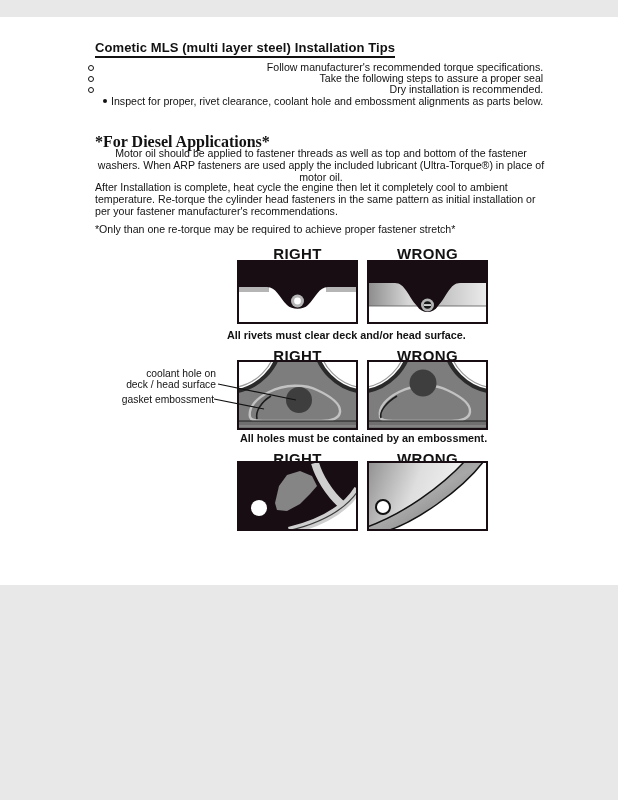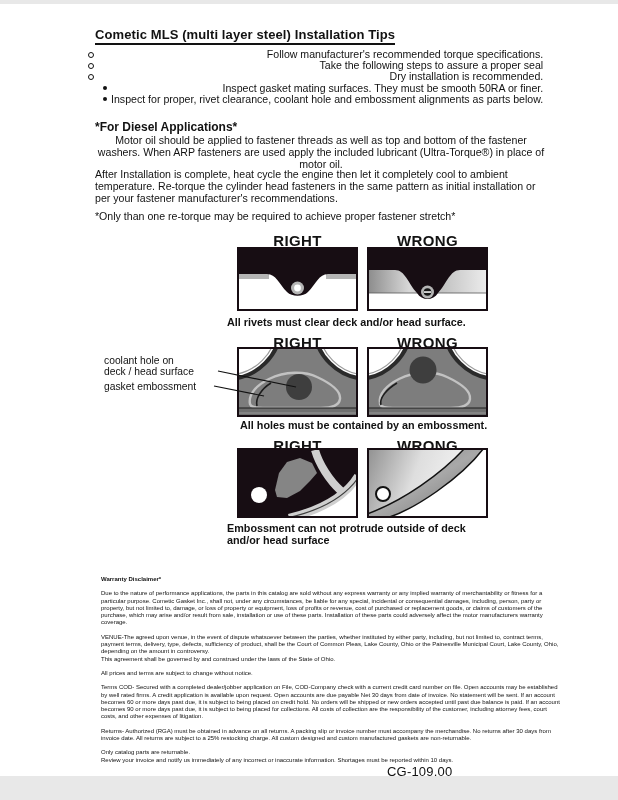--- a/index.html
+++ b/index.html
@@ -1,59 +1,59 @@
 <!DOCTYPE html>
 <html><head>
 <meta charset="utf-8">
 <style>
   html,body{margin:0;padding:0;background:#e8e8e8;}
   .page{
-    position:relative;width:618px;height:772px;background:#ffffff;
+    position:relative;width:618px;height:568px;background:#ffffff;
     font-family:"Liberation Sans","DejaVu Sans",sans-serif;color:#121212;
-    overflow:hidden;margin:4px auto;
+    overflow:hidden;margin:17px auto;
   }
   
   .doc-title{
     position:absolute;left:95px;top:23px;font-size:13px;font-weight:bold;
     border-bottom:2px solid #121212;padding-bottom:1px;letter-spacing:.1px;
   }
   .tips{position:absolute;left:88px;top:45px;font-size:10.6px;line-height:11.2px;}
   .tip-row{display:flex;align-items:flex-start;margin-bottom:0;justify-content:space-between;}
   .o-bullet{
     width:4px;height:4px;border:1px solid #121212;border-radius:50%;
     margin:3px 4px 0 0;flex:0 0 auto;
   }
   .sub-tips{margin-left:15px;}
   .f-bullet{
     width:4px;height:4px;background:#121212;border-radius:50%;
     margin:3px 4px 0 0;flex:0 0 auto;
   }
   
-  .diesel-heading{position:absolute;left:95px;top:116px;font-size:12px;font-weight:bold;}
+  .diesel-heading{position:absolute;left:95px;top:116px;font-size:16px;font-weight:bold;font-family:Liberation Serif, serif;}
   .body-para{position:absolute;left:95px;width:452px;font-size:10.6px;line-height:12px;}
   .para1{top:130px;text-align:center;}
   .para2{top:164px;}
   .note{top:206px;}
   
   .diag-row{position:absolute;left:0;width:618px;}
   .row-rivets{top:228px;height:100px;}
   .row-holes{top:330px;height:102px;}
   .row-emboss{top:430px;height:118px;}
   .diag-label{
     position:absolute;width:121px;text-align:center;font-size:15px;font-weight:bold;
     letter-spacing:.4px;
   }
   .diag-label.right{left:237px;}
   .diag-label.wrong{left:367px;}
   .panel{position:absolute;width:121px;}
   .panel.right{left:237px;}
   .panel.wrong{left:367px;}
   .panel svg{display:block;}
   .diag-caption{position:absolute;left:227px;font-size:10.8px;font-weight:bold;line-height:12px;}
-  .side-label{position:absolute;font-size:10.3px;line-height:11px;text-align:left;}
+  .side-label{position:absolute;font-size:10.3px;line-height:11px;text-align:right;}
   .coolant-label{left:104px;top:21px;width:112px;}
   .emboss-label{left:104px;top:47px;width:110px;}
   .leader-svg{position:absolute;left:0;top:0;pointer-events:none;}
   
   .disclaimer{position:absolute;left:101px;top:572px;width:462px;font-size:6px;line-height:7.3px;}
   .disclaimer h4{margin:0 0 7px 0;font-size:6px;font-weight:bold;}
   .disclaimer p{margin:0 0 7px 0;white-space:pre-line;}
   
   .doc-code{position:absolute;left:387px;top:760px;font-size:13px;letter-spacing:.2px;}
 </style>
@@ -71,24 +71,20 @@
     </div>
     <div class="tip-row">
       <span class="o-bullet"></span>
       <span>Take the following steps to assure a proper seal</span>
     </div>
     <div class="tip-row">
       <span class="o-bullet"></span>
       <span>Dry installation is recommended.</span>
     </div>
     <div class="sub-tips">
-      <div class="tip-row">
-        <span class="f-bullet"></span>
-        <span>Inspect gasket mating surfaces.  They must be smooth 50RA or finer.</span>
-      </div>
       <div class="tip-row">
         <span class="f-bullet"></span>
         <span>Inspect for proper, rivet clearance, coolant hole and embossment alignments as parts below.</span>
       </div>
     </div>
   </div>
 
   <div class="diesel-heading">*For Diesel Applications*</div>
   <div class="body-para para1">Motor oil should be applied to fastener threads as well as top and bottom of the fastener washers. When ARP fasteners are used apply the included lubricant (Ultra-Torque®) in place of motor oil.</div>
   <div class="body-para para2">After Installation is complete, heat cycle the engine then let it completely cool to ambient temperature. Re-torque the cylinder head fasteners in the same pattern as initial installation or per your fastener manufacturer's recommendations.</div>
@@ -219,22 +215,20 @@
           </linearGradient>
         </defs>
         <rect x="0" y="0" width="121" height="70" fill="#ffffff"></rect>
         <path d="M0,0 H98 C74,27 34,54 0,66 Z" fill="url(#g-deck3)"></path>
         <path d="M98,0 L117,0 C93,31 48,61 20,70 L0,70 L0,66 C36,53 74,26 98,0 Z" fill="url(#g-band3)" stroke="#111111" stroke-width="1.5"></path>
         <circle cx="16" cy="46" r="7" fill="#ffffff" stroke="#111111" stroke-width="2"></circle>
         <rect x="1" y="1" width="119" height="68" fill="none" stroke="#170d13" stroke-width="2"></rect>
       </svg>
     </div>
 
-    <div class="diag-caption" style="top:88px;white-space:pre-line;">Embossment can not protrude outside of deck
-and/or head surface</div>
   </div>
 
   <div class="disclaimer">
     <h4>Warranty Disclaimer*</h4>
     <p>Due to the nature of performance applications, the parts in this catalog are sold without any express warranty or any implied warranty of merchantability or fitness for a particular purpose.  Cometic Gasket Inc., shall not, under any circumstances, be liable for any special, incidental or consequential damages, including, person, party or property, but not limited to, damage, or loss of property or equipment, loss of profits or revenue, cost of purchased or replacement goods, or claims of customers of the purchase, which may arise and/or result from sale, installation or use of these parts.  Installation of these parts could adversely affect the motor manufacturers warranty coverage.</p>
     <p>VENUE-The agreed upon venue, in the event of dispute whatsoever between the parties, whether instituted by either party, including, but not limited to, contract terms, payment terms, delivery, type, defects, sufficiency of product, shall be the Court of Common Pleas, Lake County, Ohio or the Painesville Municipal Court, Lake County, Ohio, depending on the amount in controversy.
 This agreement shall be governed by and construed under the laws of the State of Ohio.</p>
     <p>All prices and terms are subject to change without notice.</p>
     <p>Terms COD- Secured with a completed dealer/jobber application on File, COD-Company check with a current credit card number on file.  Open accounts may be established by well rated firms.  A credit application is available upon request.  Open accounts are due payable Net 30 days from date of invoice.  No statement will be sent.  If an account becomes 60 or more days past due, it is subject to being placed on credit hold.  No orders will be shipped or new orders accepted until past due balance is paid.  If an account becomes 90 or more days past due, it is subject to being placed for collections.  All costs of collection are the responsibility of the customer, including attorney fees, court costs, and other expenses of litigation.</p>
     <p>Returns- Authorized (RGA) must be obtained in advance on all returns.  A packing slip or invoice number must accompany the merchandise.  No returns after 30 days from invoice date.  All returns are subject to a 25% restocking charge.  All custom designed and custom manufactured gaskets are non-returnable.</p>

